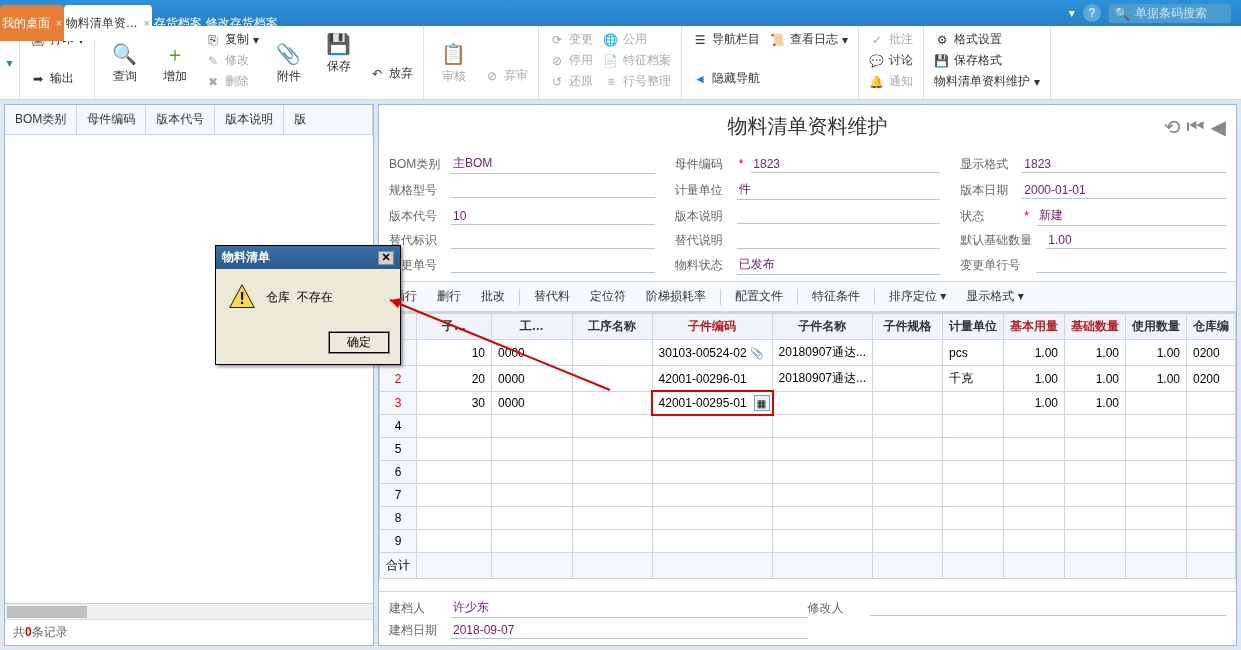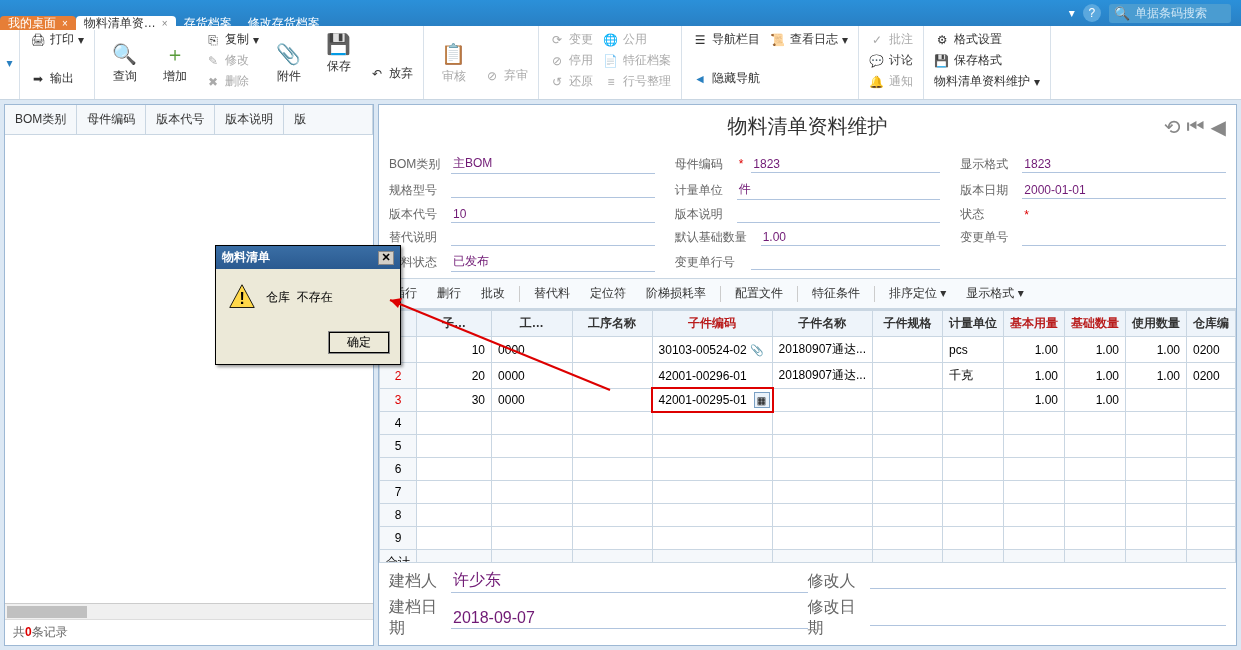--- a/index.html
+++ b/index.html
@@ -1,20 +1,20 @@
 <!DOCTYPE html>
 <html><head>
 <meta charset="utf-8">
 <style>
 * { box-sizing: border-box; margin: 0; padding: 0; font-family: "Microsoft YaHei", Arial, sans-serif; }
 body { width: 1241px; height: 650px; background: #f0f0f0; overflow: hidden; font-size: 12px; position: relative; }
 
 
 .titlebar { height: 26px; background: linear-gradient(#2b90d9, #2980c4); display: flex; align-items: center; }
-.tab { padding: 4px 8px; height: 14px; display: flex; align-items: center; color: #fff; cursor: pointer; position: relative; margin-top: 20px; }
+.tab { padding: 4px 2px; height: 36px; display: flex; align-items: center; color: #fff; cursor: pointer; position: relative; margin-top: 20px; }
 .tab.active-orange { background: #e67e37; border-top-left-radius: 4px; border-top-right-radius: 4px; }
 .tab.active-white { background: #fff; color: #333; border-top-left-radius: 4px; border-top-right-radius: 4px; align-items: center; }
 .tab-close { margin-left: 6px; color: #fff; font-size: 10px; }
 .titlebar-right { margin-left: auto; display: flex; align-items: center; gap: 8px; padding-right: 10px; }
 .help-icon { width: 18px; height: 18px; border-radius: 50%; background: #5ba8de; color: #fff; display: flex; align-items: center; justify-content: center; font-size: 12px; }
 .search-box { background: #4a9cd1; border-radius: 3px; padding: 2px 6px; display: flex; align-items: center; gap: 4px; }
 .search-box input { background: transparent; border: none; color: #cce5f5; font-size: 12px; width: 90px; outline: none; }
 .search-box input::placeholder { color: #cce5f5; }
 .search-mag { color: #cce5f5; font-size: 13px; }
 
@@ -67,21 +67,21 @@
 .grid .rownum { background: #f5f8fb; width: 30px; }
 .grid .rownum.red { color: #d00; }
 .grid .tr { text-align: right; }
 .grid .tl { text-align: left; }
 .grid .hl-cell { position: relative; }
 .grid .hl-box { position: absolute; inset: -2px; border: 2px solid #d00; }
 .grid .lookup-btn { position: absolute; right: 2px; top: 3px; width: 16px; height: 16px; border: 1px solid #7aa0c4; background: #eaf2fa; font-size: 10px; display: flex; align-items: center; justify-content: center; }
 .grid .clip { font-size: 11px; color: #888; margin-left: 4px; }
 .grid-footer-row td { background: #f5f8fb; }
 
-.bottom-info { border-top: 1px solid #c9d6e2; padding: 6px 10px; display: grid; grid-template-columns: 1fr 1fr; row-gap: 4px; font-size: 16px; }
+.bottom-info { border-top: 1px solid #c9d6e2; padding: 6px 10px; display: grid; grid-template-columns: 1fr 1fr; row-gap: 4px; font-size: 12px; }
 
 
 .dialog { position: absolute; left: 215px; top: 245px; width: 186px; background: #ece9d8; border: 1px solid #000; box-shadow: 2px 2px 3px rgba(0,0,0,0.4); }
 .dialog-title { background: linear-gradient(#3a6ea5, #2a5a90); color: #fff; padding: 3px 6px; display: flex; justify-content: space-between; align-items: center; font-size: 12px; font-weight: bold; }
 .dialog-close { background: #d4d0c8; color: #000; width: 16px; height: 14px; display: flex; align-items: center; justify-content: center; font-size: 11px; border: 1px solid #888; }
 .dialog-body { padding: 14px 12px; display: flex; align-items: center; gap: 10px; }
 .warn-icon { width: 28px; height: 28px; }
 .dialog-msg { font-size: 12px; }
 .dialog-buttons { padding: 6px 10px 10px; display: flex; justify-content: flex-end; }
 .dialog-btn { padding: 2px 18px; border: 1px solid #888; background: #ece9d8; font-size: 12px; box-shadow: 0 0 0 1px #000 inset; }
@@ -334,20 +334,25 @@
           <span class="form-label">版本代号</span>
           <span class="form-val">10</span>
         </div>
       <div class="form-row">
           <span class="form-label">版本说明</span>
           <span class="form-val"></span>
         </div>
       <div class="form-row">
           <span class="form-label">状态</span>
           <span class="required">*</span>
+          <span class="form-val">新建</span>
+        </div>
+      <div class="form-row">
+          <span class="form-label">替代标识</span>
+          <span class="form-val"></span>
         </div>
       <div class="form-row">
           <span class="form-label">替代说明</span>
           <span class="form-val"></span>
         </div>
       <div class="form-row">
           <span class="form-label" style="width:80px">默认基础数量</span>
           <span class="form-val">1.00</span>
         </div>
       <div class="form-row">
@@ -550,24 +555,20 @@
           <span class="form-val">许少东</span>
         </div>
       <div class="form-row">
           <span class="form-label">修改人</span>
           <span class="form-val"></span>
         </div>
       <div class="form-row">
           <span class="form-label">建档日期</span>
           <span class="form-val">2018-09-07</span>
         </div>
-      <div class="form-row">
-          <span class="form-label">修改日期</span>
-          <span class="form-val"></span>
-        </div>
     </div>
   </div>
 </div>
 
 <div class="dialog">
   <div class="dialog-title">
     <span>物料清单</span>
     <span class="dialog-close">✕</span>
   </div>
   <div class="dialog-body">

